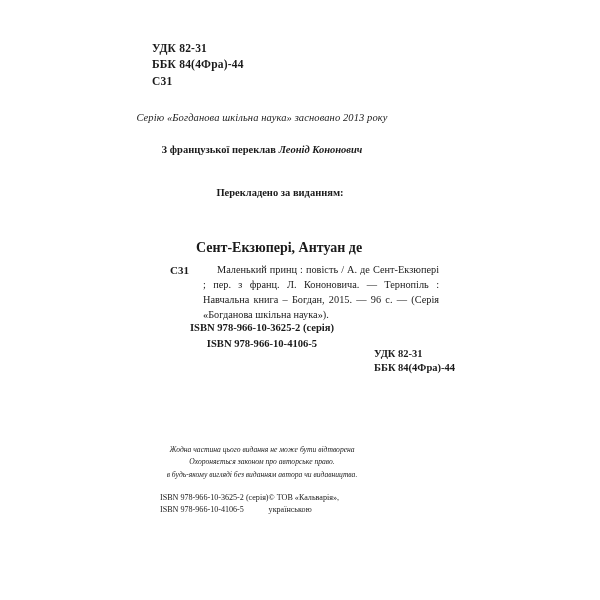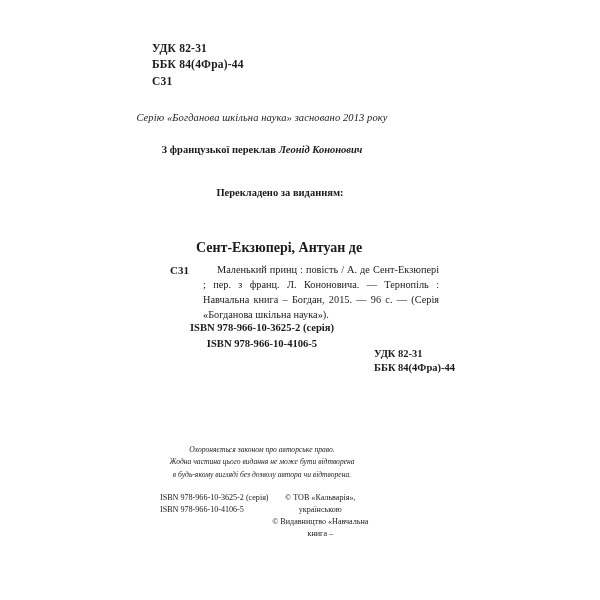--- a/index.html
+++ b/index.html
@@ -151,21 +151,20 @@
     display: flex;
     justify-content: space-between;
     font-size: 8.1px;
     line-height: 1.45;
   }
   .bottom-left div {
     white-space: nowrap;
   }
   .bottom-right {
     width: 132px;
-    text-align: center;
   }
   .bottom-right div {
     margin-bottom: 1px;
   }
 </style>
 </head>
 <body>
 
 <div class="page">
 
@@ -197,29 +196,28 @@
     <div>ISBN 978-966-10-3625-2 (серія)</div>
     <div>ISBN 978-966-10-4106-5</div>
   </div>
 
   <div class="udk-repeat">
     <div>УДК 82-31</div>
     <div>ББК 84(4Фра)-44</div>
   </div>
 
   <div class="notice">
+    <div>Жодна частина цього видання не може бути відтворена</div>
     <div>Охороняється законом про авторське право.</div>
-    <div>Жодна частина цього видання не може бути відтворена</div>
-    <div>в будь-якому вигляді без дозволу автора чи відтворена.</div>
+    <div>в будь-якому вигляді без виданням автора чи видавництва.</div>
   </div>
 
   <div class="bottom">
     <div class="bottom-left">
       <div>ISBN 978-966-10-3625-2 (серія)</div>
       <div>ISBN 978-966-10-4106-5</div>
     </div>
     <div class="bottom-right">
       <div>© ТОВ «Кальварія», українською</div>
-      <div>© Видавництво «Навчальна книга –</div>
     </div>
   </div>
 
 </div>
 
 </body></html>

